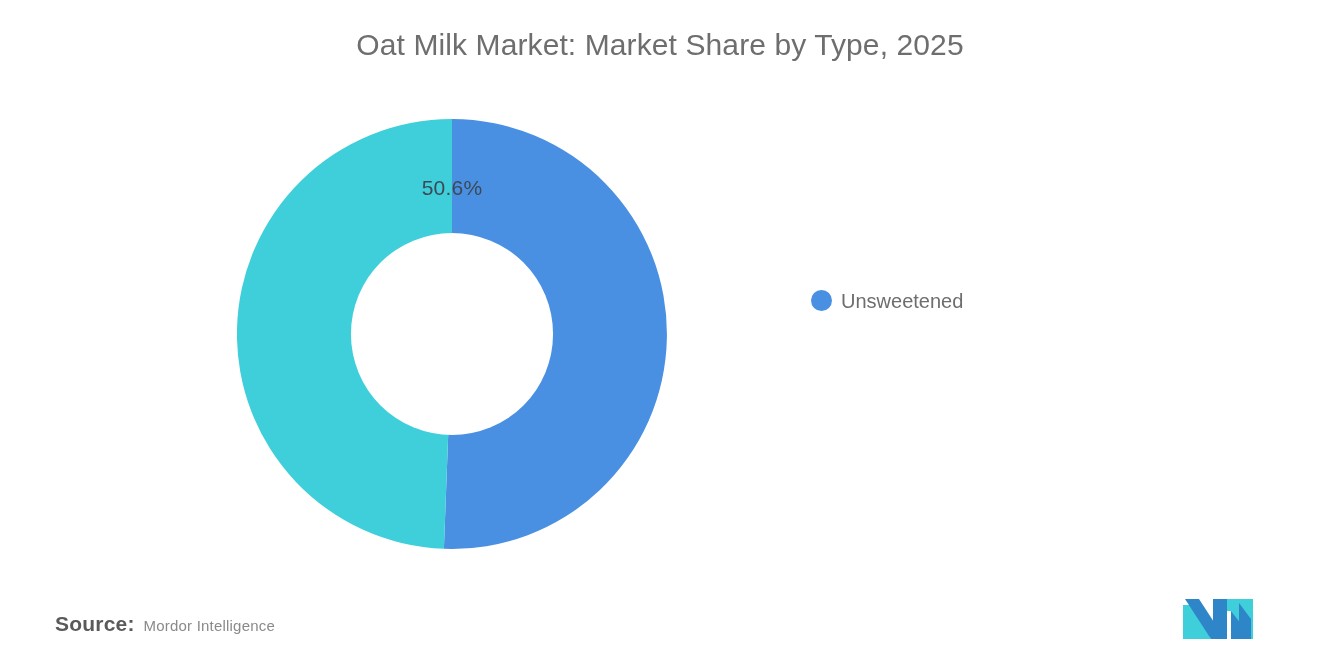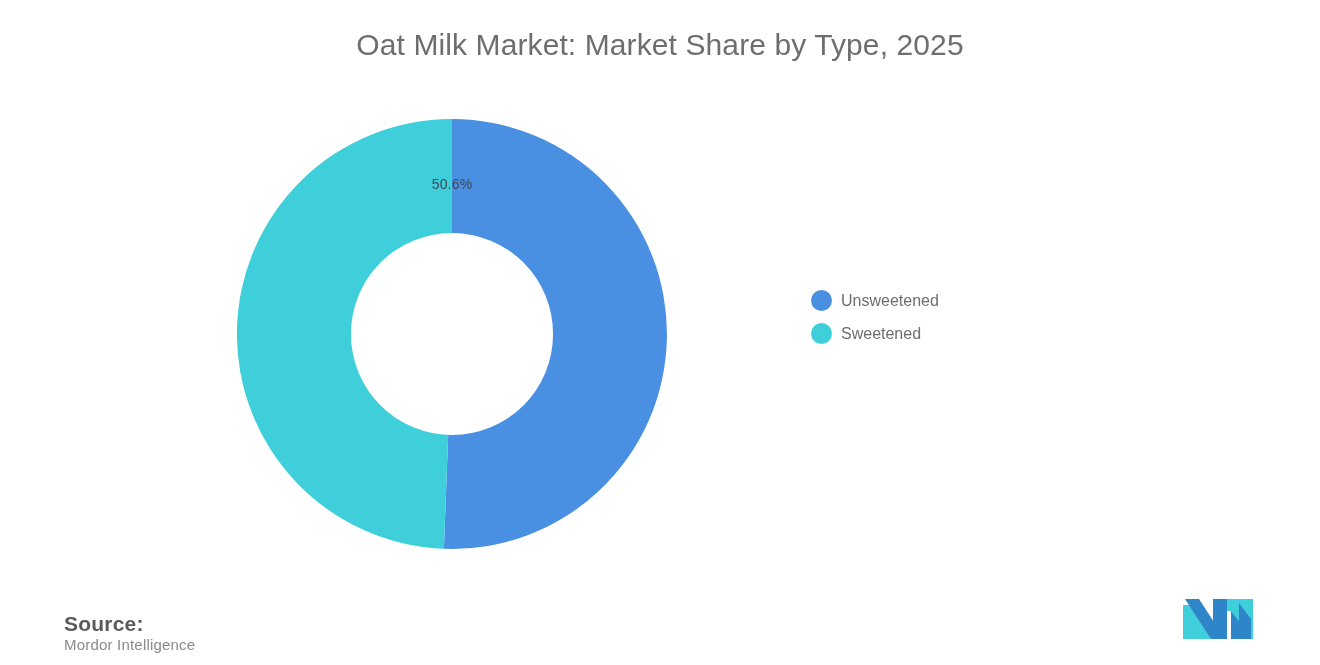--- a/index.html
+++ b/index.html
@@ -41,21 +41,21 @@
     width: 430px;
     height: 430px;
   }
 
   #slice-label-0 {
     position: absolute;
     left: 237px;
     top: 176px;
     width: 430px;
     text-align: center;
-    font-size: 14px;
+    font-size: 21px;
     color: #3c4a57;
     letter-spacing: 0.2px;
     pointer-events: none;
   }
 
   #legend {
     position: absolute;
     left: 811px;
     top: 284px;
     width: 260px;
@@ -66,34 +66,33 @@
     height: 33px;
   }
   .legend-marker {
     width: 21px;
     height: 21px;
     border-radius: 50%;
     flex: 0 0 auto;
   }
   .legend-label {
     margin-left: 9px;
-    font-size: 16px;
+    font-size: 20px;
     color: #6e6e6e;
     white-space: nowrap;
     line-height: 1;
   }
 
   #source-line {
     position: absolute;
     left: 55px;
     top: 612px;
     display: flex;
     align-items: baseline;
     white-space: nowrap;
-    flex-direction: column;
   }
   #source-prefix {
     font-size: 21px;
     font-weight: 700;
     color: #5a5a5a;
     letter-spacing: 0.2px;
   }
   #source-value {
     margin-left: 9px;
     font-size: 15px;
@@ -127,24 +126,20 @@
   </svg>
 </div>
 
 <div id="slice-label-0">50.6%</div>
 
 <div id="legend">
   <div class="legend-item">
     <span class="legend-marker" style="background:#4A90E2"></span>
     <span class="legend-label">Unsweetened</span>
   </div>
-  <div class="legend-item">
-    <span class="legend-marker" style="background:#3ECFDB"></span>
-    <span class="legend-label">Sweetened</span>
-  </div>
 </div>
 
 <div id="source-line">
   <span id="source-prefix">Source:</span>
   <span id="source-value">Mordor Intelligence</span>
 </div>
 
 <div id="brand-logo">
   <svg width="70" height="42" viewBox="0 0 70 42" xmlns="http://www.w3.org/2000/svg">
 

